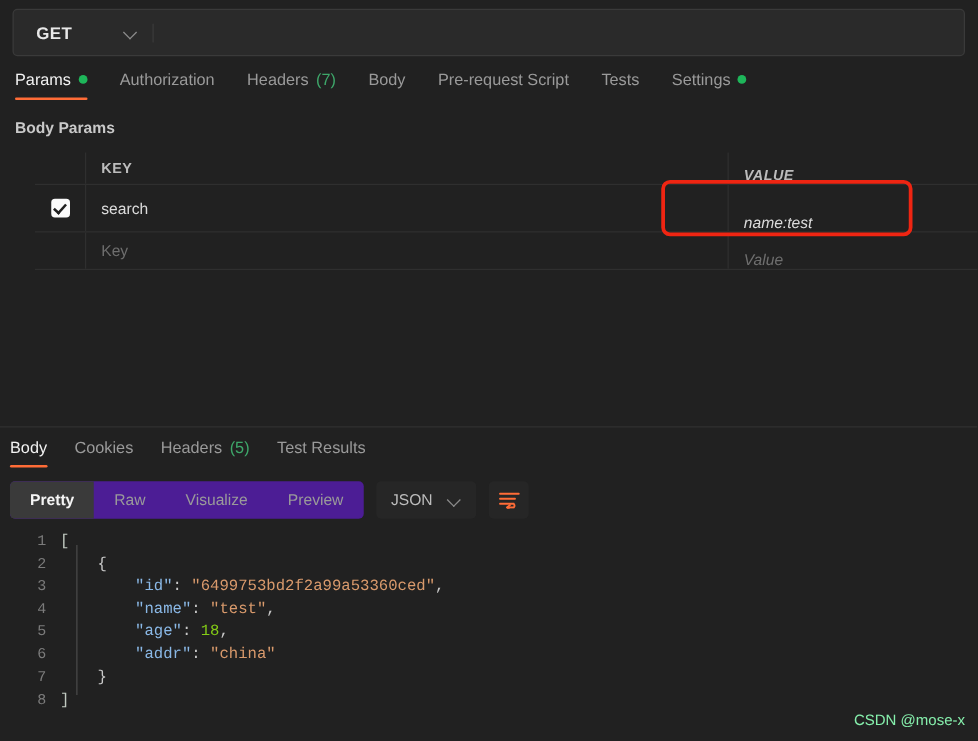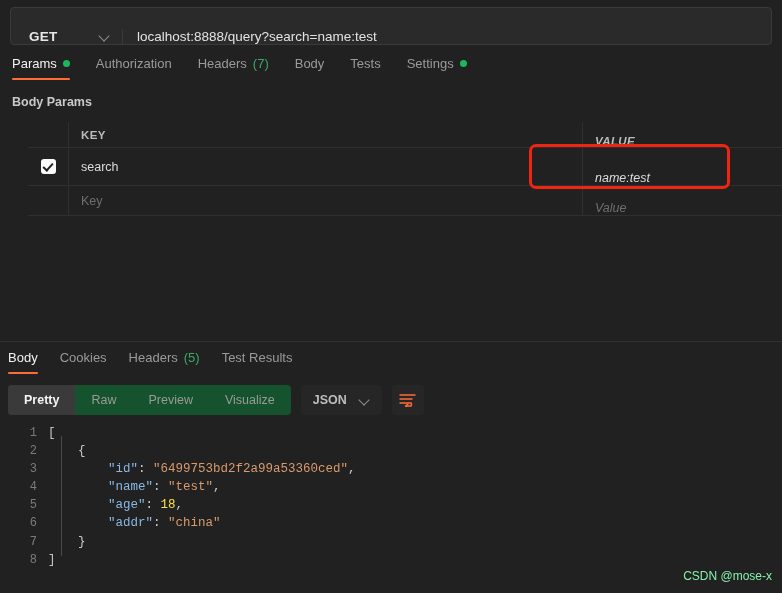--- a/index.html
+++ b/index.html
@@ -12,21 +12,21 @@
   }
   .app { position: relative; width: 782px; height: 593px; }
 
   
   .urlbar {
     position: absolute; left: 10px; top: 7px;
     width: 762px; height: 38px;
     background: #2a2a2a;
     border: 1px solid #3a3a3a;
     border-radius: 4px;
-    display: flex; align-items: flex-end;
+    display: flex; align-items: center;
   }
   .method {
     width: 112px;
     display: flex; align-items: center; justify-content: space-between;
     padding: 0 12px 0 18px;
     border-right: 1px solid #3a3a3a;
     cursor: pointer;
   }
   .method-label { font-size: 13.5px; font-weight: bold; color: #e8e8e8; letter-spacing: .3px; }
   .chev { width: 11px; height: 11px; position: relative; opacity: .7; }
@@ -117,53 +117,53 @@
     display: flex; align-items: flex-start; padding-left: 8px;
   }
   .res-tabs .rtab { margin-right: 22px; font-size: 13px; }
 
   
   .fmtbar {
     position: absolute; left: 8px; top: 385px;
     display: flex; align-items: center; gap: 10px;
   }
   .segs {
-    display: flex; background: #14532d; border-radius: 4px; overflow: hidden; height: 30px;
+    display: flex; background: #4c1d95; border-radius: 4px; overflow: hidden; height: 30px;
   }
   .seg {
     display: flex; align-items: center; padding: 0 16px;
     font-size: 12.5px; color: #9a9a9a; cursor: pointer; white-space: nowrap;
   }
   .seg.active { background: #3a3a3a; color: #f5f5f5; font-weight: bold; }
   .jsonsel {
     display: flex; align-items: center; gap: 12px;
     height: 30px; padding: 0 12px;
     background: #262626; border-radius: 4px; cursor: pointer;
   }
-  .jsonsel .lbl { font-size: 12.5px; color: #bdbdbd; font-weight: bold; }
+  .jsonsel .lbl { font-size: 12.5px; color: #bdbdbd; font-weight: normal; }
   .iconbtn {
     width: 32px; height: 30px; background: #262626; border-radius: 4px;
     display: flex; align-items: center; justify-content: center; cursor: pointer;
   }
 
   
   .code {
     position: absolute; left: 0; top: 424px; width: 782px; height: 145px;
     font-family: "Liberation Mono", monospace;
     font-size: 12.5px; line-height: 18.1px;
   }
   .cline { display: flex; height: 18.1px; align-items: center; }
   .ln {
     width: 48px; flex: none; text-align: right; padding-right: 11px;
     color: #7b7b7b; font-size: 12px; user-select: none;
   }
   .ctext { white-space: pre; color: #c9c9c9; }
   .k { color: #8ab8e6; }
   .s { color: #d99a6c; }
-  .n { color: #fde047; }
+  .n { color: #84cc16; }
   .p { color: #c9c9c9; }
   .br { color: #c0c9c0; }
   .foldline {
     position: absolute; left: 61px; top: 436px;
     width: 1px; height: 120px; background: #4a4a4a;
   }
 
   
   .wm {
     position: absolute; right: 10px; bottom: 10px;
@@ -173,37 +173,39 @@
 </head>
 <body>
 
 <div class="app">
 
   <div class="urlbar">
     <div class="method">
       <span class="method-label">GET</span>
       <span class="chev"></span>
     </div>
-    <div class="url-input">localhost:8888/query?search=name:test</div>
   </div>
 
   <div class="req-tabs">
     <div class="rtab active">
       <span>Params</span>
       <span class="dot"></span>
     </div>
     <div class="rtab">
       <span>Authorization</span>
     </div>
     <div class="rtab">
       <span>Headers</span>
       <span class="cnt">(7)</span>
     </div>
     <div class="rtab">
       <span>Body</span>
+    </div>
+    <div class="rtab">
+      <span>Pre-request Script</span>
     </div>
     <div class="rtab">
       <span>Tests</span>
     </div>
     <div class="rtab">
       <span>Settings</span>
       <span class="dot"></span>
     </div>
   </div>
 
@@ -263,24 +265,24 @@
 
   <div class="fmtbar">
     <div class="segs">
       <div class="seg active">
         <span>Pretty</span>
       </div>
       <div class="seg">
         <span>Raw</span>
       </div>
       <div class="seg">
+        <span>Visualize</span>
+      </div>
+      <div class="seg">
         <span>Preview</span>
-      </div>
-      <div class="seg">
-        <span>Visualize</span>
       </div>
     </div>
     <div class="jsonsel">
       <span class="lbl">JSON</span>
       <span class="chev"></span>
     </div>
     <div class="iconbtn">
       <svg width="17" height="14" viewBox="0 0 17 14">
         <line x1="1" y1="2" x2="16" y2="2" stroke="#ff6c37" stroke-width="1.5" stroke-linecap="round"></line>
         <line x1="1" y1="6" x2="13" y2="6" stroke="#ff6c37" stroke-width="1.5" stroke-linecap="round"></line>

